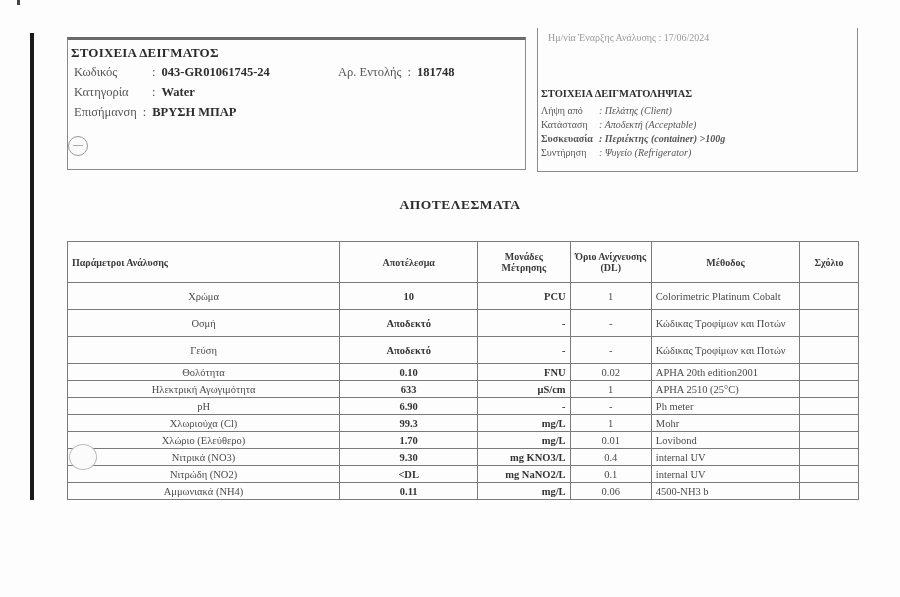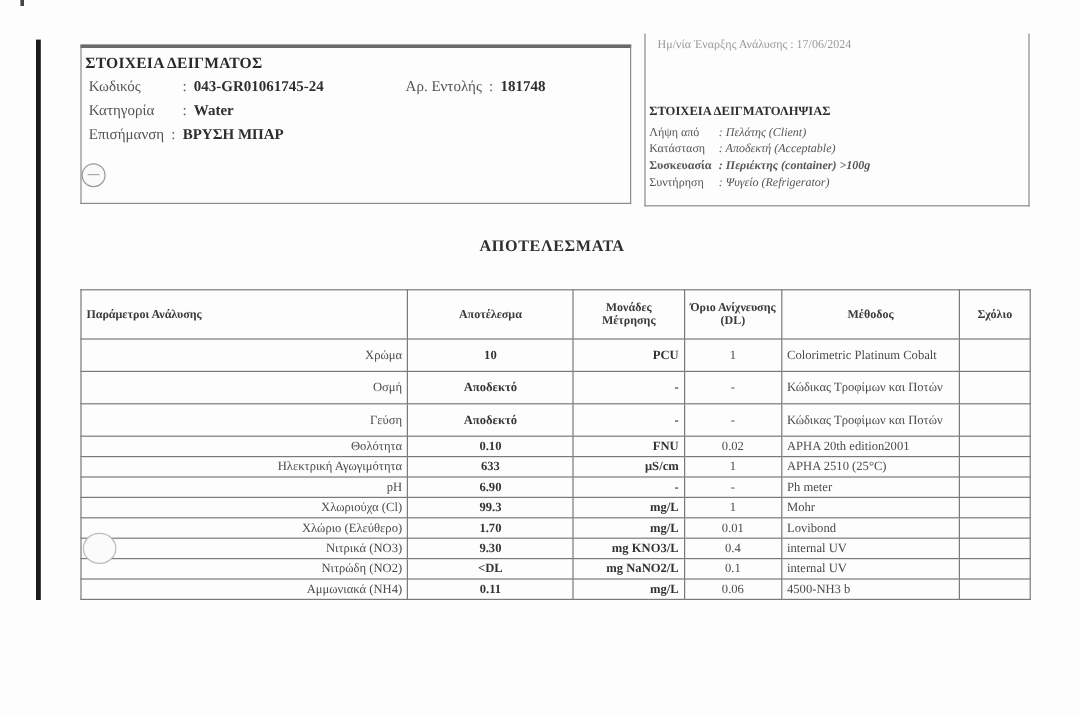--- a/index.html
+++ b/index.html
@@ -49,21 +49,21 @@
 
   table.results {
     position:absolute; left:67px; top:218px; width:792px;
     border-collapse:collapse; font-size:10.5px; color:#4a4a4a;margin-top:23px;
   }
   table.results th, table.results td { border:1.2px solid #7a7a7a; padding:0 4px; }
   table.results th { font-weight:bold; font-size:10px; color:#3a3a3a; height:40px; }
   table.results th.c-param { text-align:left; }
   table.results td { height:16px; line-height:13px; }
   table.results tr.tall td { height:26px; }
-  td.c-param { text-align:right; }
+  td.c-param { text-align:center; }
   td.c-result { text-align:center; font-weight:bold; color:#333; }
   td.c-unit { text-align:right; font-weight:bold; color:#333; }
   td.c-dl { text-align:center; }
   td.c-method { text-align:left; }
   col.w-param { width:268px; } col.w-result { width:136px; }
   col.w-unit { width:91px; } col.w-dl { width:80px; }
   col.w-method { width:146px; } col.w-comment { width:58px; }
 
   .blank-circle {
     position:absolute; left:69px; top:444px; width:26px; height:24px; border-radius:50%;

